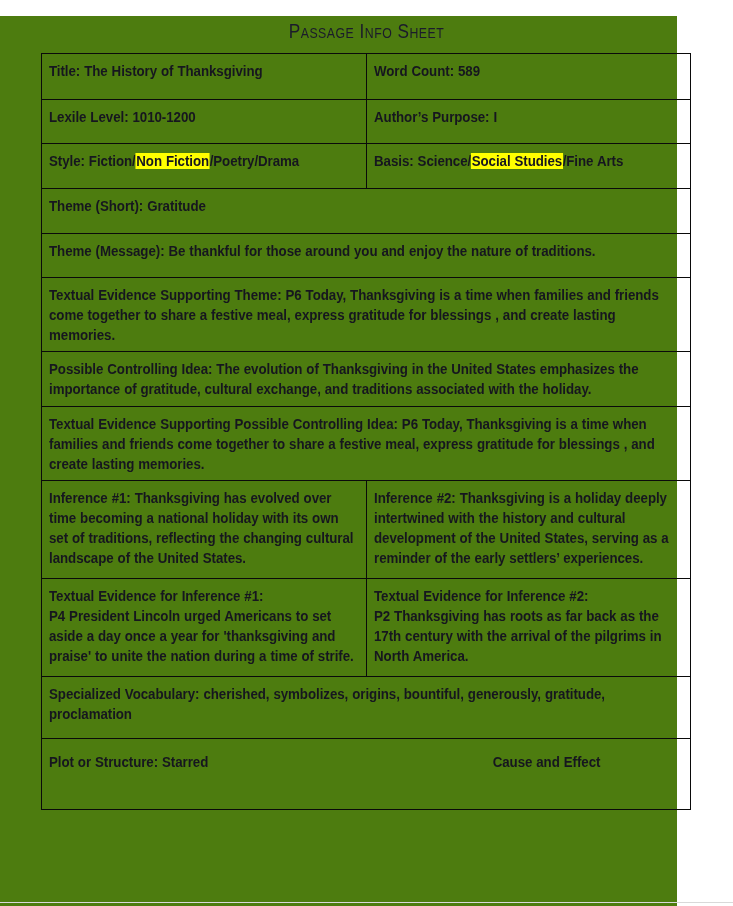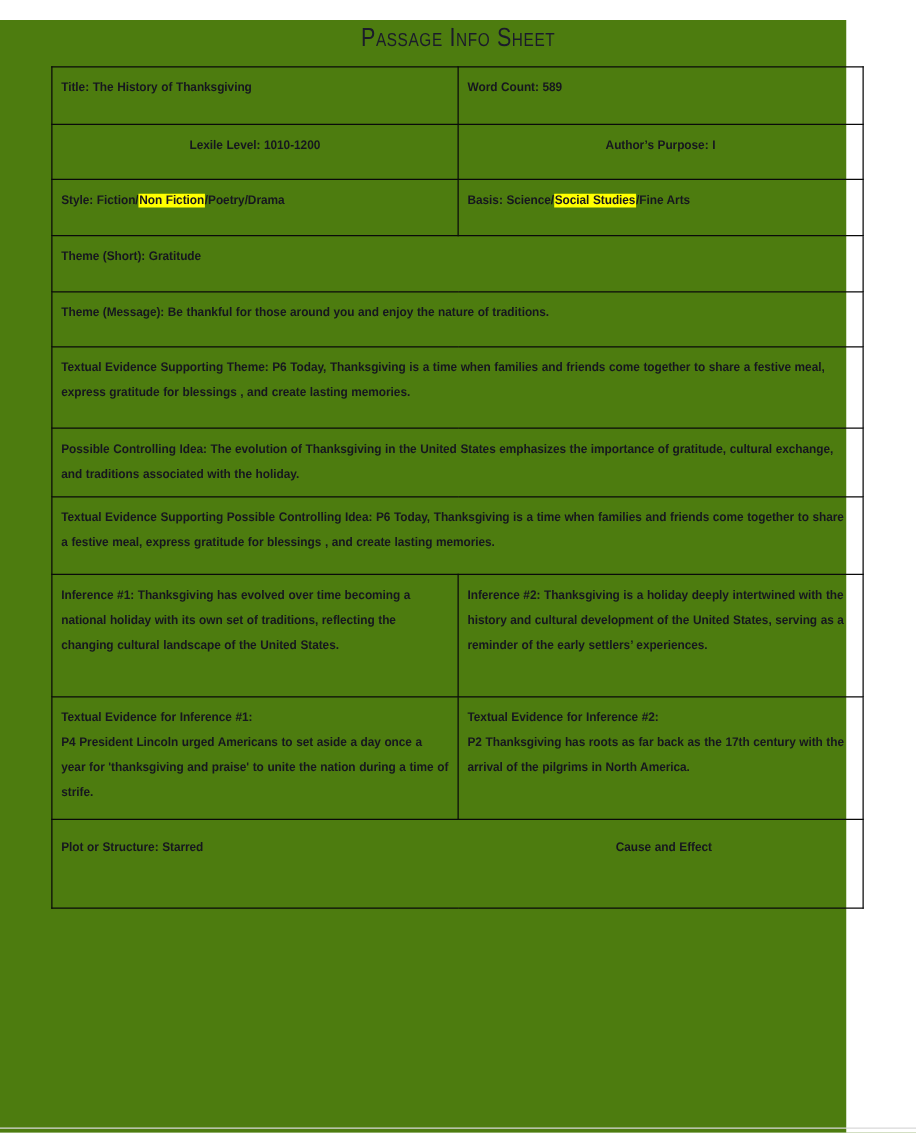--- a/index.html
+++ b/index.html
@@ -61,42 +61,42 @@
     top: 37px;
     width: 649px;
     border-collapse: collapse;
     table-layout: fixed;
   }
   .info-table td {
     border: 1.4px solid #0a0a0a;
     vertical-align: top;
     padding: 7px 7px 6px 7px;
     font-family: "Liberation Sans Narrow", "Liberation Sans", sans-serif;
-    font-size: 10px;
+    font-size: 14px;
     line-height: 20px;
     color: #16161f;
     font-weight: 600;
     letter-spacing: -0.05px;
     word-spacing: 0.3px;
     transform-origin: left top;
   }
   .cell-text {
     display: block;
     transform: scaleX(0.95);
     transform-origin: left top;
     width: 105.2%;
   }
 
   
   col.c-left  { width: 325px; }
   col.c-right { width: 324px; }
 
   
   tr.r-title      td { height: 32px; }
-  tr.r-lexile     td { height: 30px; text-align: center; }
+  tr.r-lexile     td { height: 30px; }
   tr.r-style      td { height: 31px; margin-left: 36px; }
   tr.r-theme-s    td { height: 31px; }
   tr.r-theme-m    td { height: 30px; }
   tr.r-te-theme   td { height: 51px; }
   tr.r-pci        td { height: 41px; }
   tr.r-te-pci     td { height: 48px; margin-left: 48px; }
   tr.r-inf        td { height: 84px; }
   tr.r-te-inf     td { height: 84px; }
   tr.r-vocab      td { height: 40px; }
   tr.r-plot       td { height: 41px; }
@@ -216,20 +216,25 @@
           </span>
         </td>
         <td>
           <span class="cell-text">
             <span>Textual Evidence for Inference #2:</span><br>
             <span>P2 Thanksgiving has roots as far back as the 17th century with the arrival of the pilgrims in North America.</span>
           </span>
         </td>
       </tr>
 
+      <tr class="r-vocab">
+        <td colspan="2">
+          <span class="cell-text">Specialized Vocabulary: cherished, symbolizes, origins, bountiful, generously, gratitude, proclamation</span>
+        </td>
+      </tr>
 
       <tr class="r-plot">
         <td colspan="2">
           <span class="cell-text plot-row-inner">
             <span class="plot-structure-label">Plot or Structure: Starred</span>
             <span class="plot-pattern">Cause and Effect</span>
           </span>
         </td>
       </tr>
 

